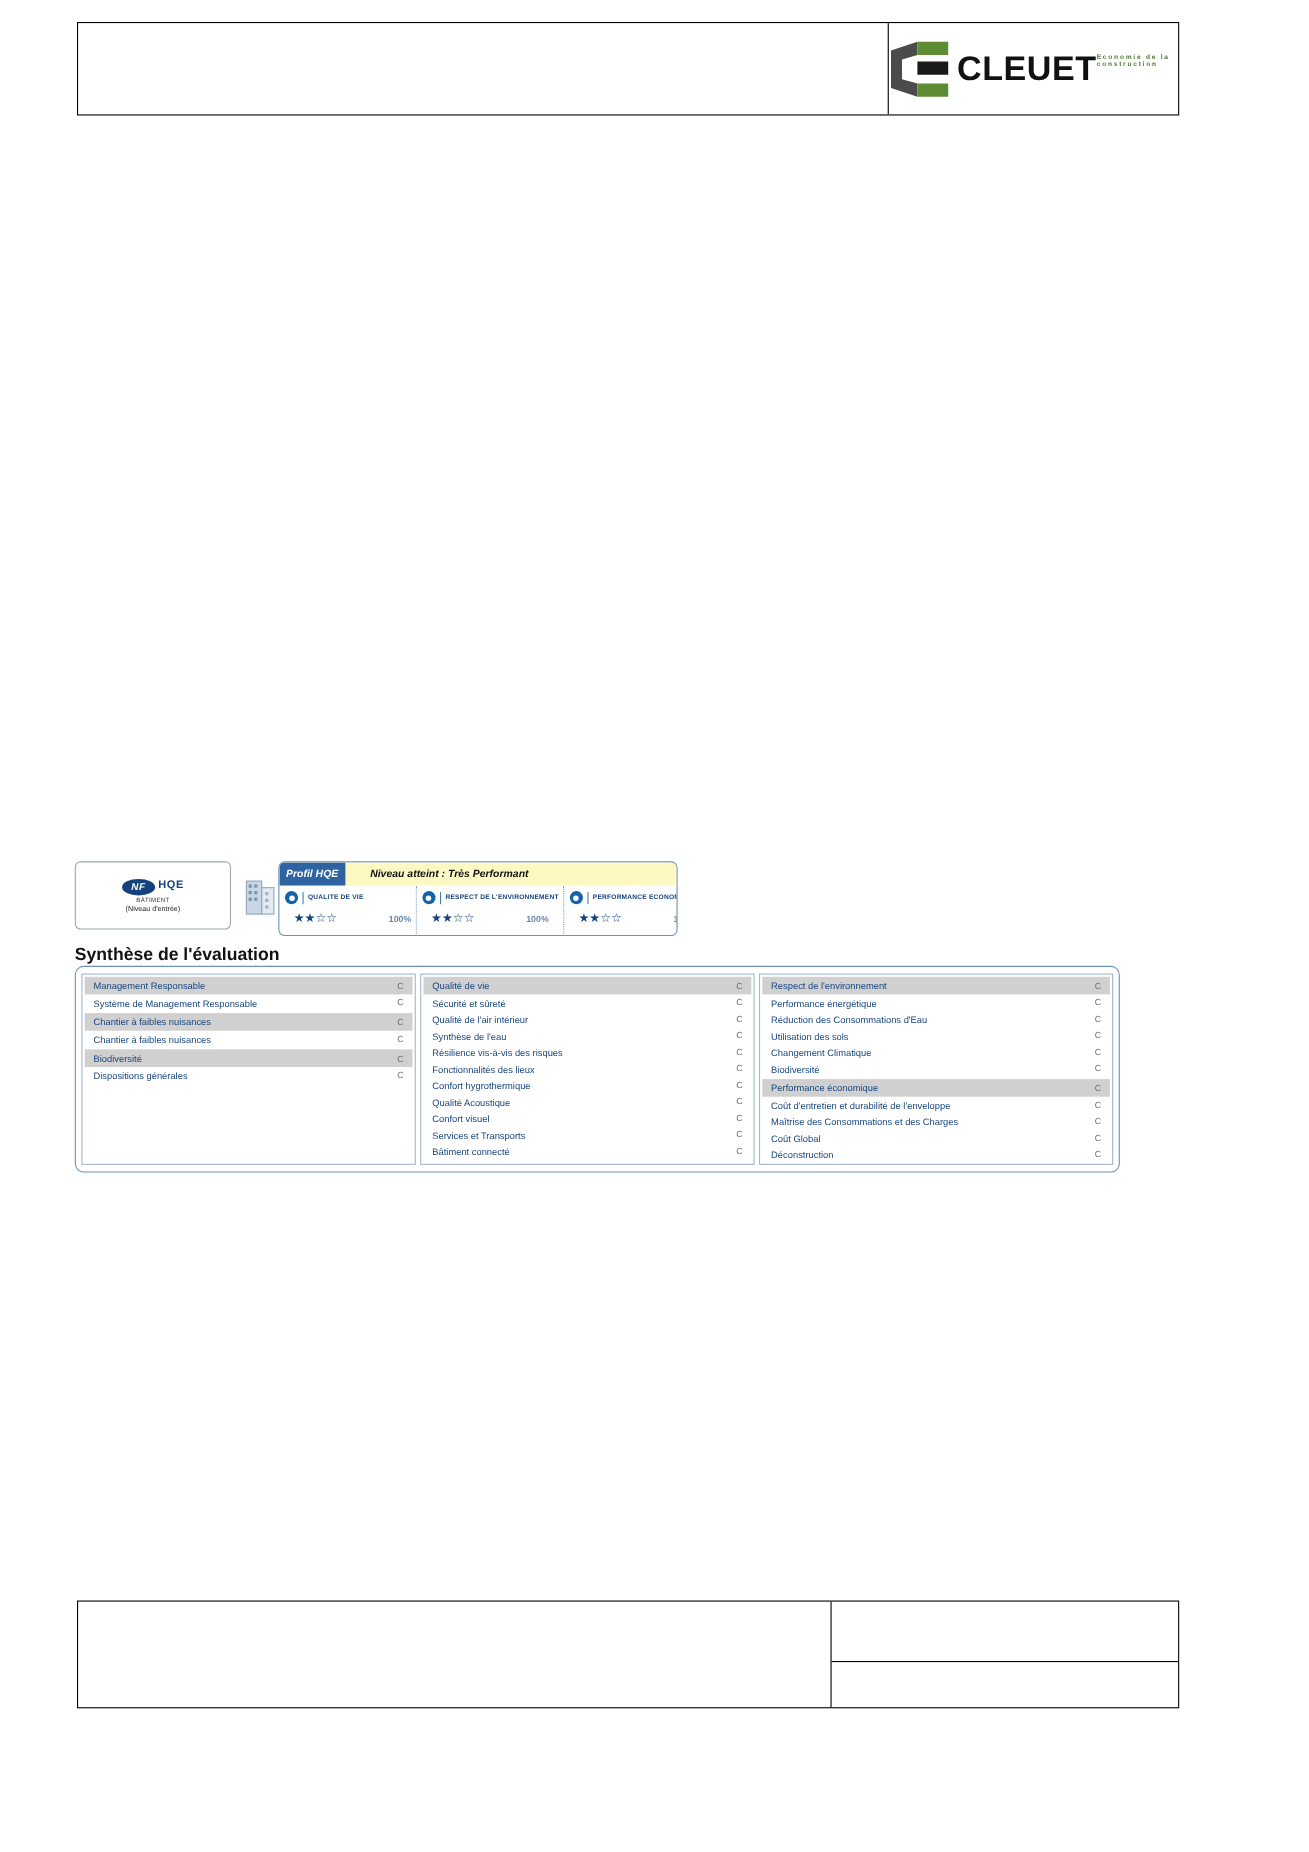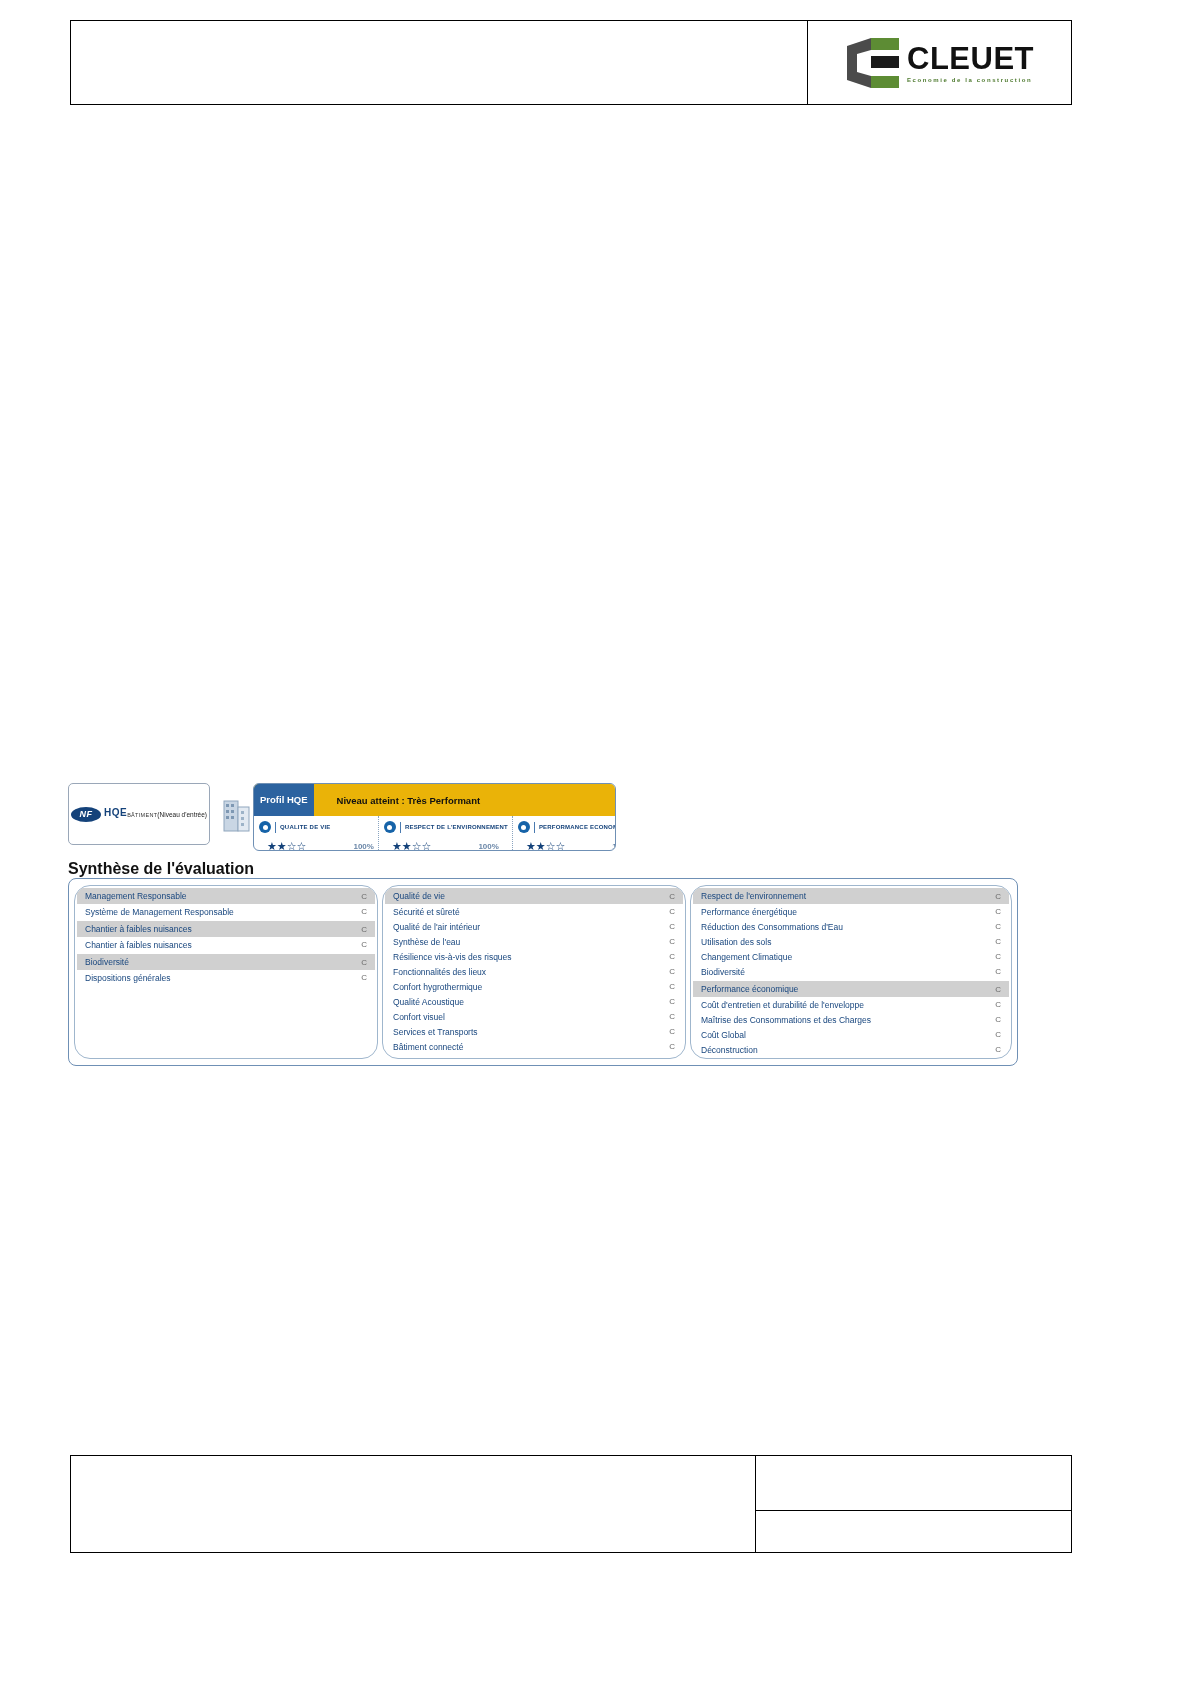--- a/index.html
+++ b/index.html
@@ -43,21 +43,21 @@
     align-items: center;
     gap: 6px;
   }
   .logo-mark {
     position: relative;
     width: 56px;
     height: 54px;
   }
   .logo-text {
     display: flex;
-    flex-direction: column;
+    flex-direction: row;
     line-height: 1;
   }
   .logo-name {
     font-size: 31px;
     font-weight: bold;
     letter-spacing: 0.5px;
     color: #111;
   }
   .logo-tagline {
     font-size: 6px;
@@ -71,20 +71,21 @@
   .nf-badge {
     position: absolute;
     left: 68px;
     top: 783px;
     width: 140px;
     height: 60px;
     border: 1px solid #9aa7b8;
     border-radius: 5px;
     background: #fff;
     display: flex;
+    flex-direction: column;
     align-items: center;
     justify-content: center;
   }
   .nf-logo-row {
     display: flex;
     align-items: flex-start;
     gap: 3px;
   }
   .nf-oval {
     width: 30px;
@@ -133,25 +134,26 @@
     top: 783px;
     width: 363px;
     height: 68px;
     border: 1px solid #6f90b5;
     border-radius: 6px;
     background: #fff;
     box-sizing: border-box;
     overflow: hidden;
   }
   .profile-title-bar {
-    height: 32px;
-    background: #eab308;
+    height: 21px;
+    background: #fef9c3;
     display: flex;
     align-items: center;
     font-size: 9.5px;
+    font-style: italic;
   }
   .profile-title-label {
     background: #2c63a0;
     color: #fff;
     font-weight: bold;
     padding: 2px 6px 3px 6px;
     height: 100%;
     box-sizing: border-box;
     display: flex;
     align-items: center;
@@ -250,21 +252,21 @@
     border-radius: 8px;
     background: #fff;
     box-sizing: border-box;
     display: flex;
     padding: 6px 5px;
     gap: 4px;
   }
   .col {
     background: #fff;
     border: 1px solid #9fb6cd;
-    border-radius: 16px;
+    border-radius: 0;
     box-sizing: border-box;
     padding: 0;
     overflow: hidden;
   }
   .col-1 { flex: 0 0 304px; }
   .col-2 { flex: 0 0 304px; }
   .col-3 { flex: 1; }
   .group-head {
     background: #d0d0d0;
     color: #18467e;

